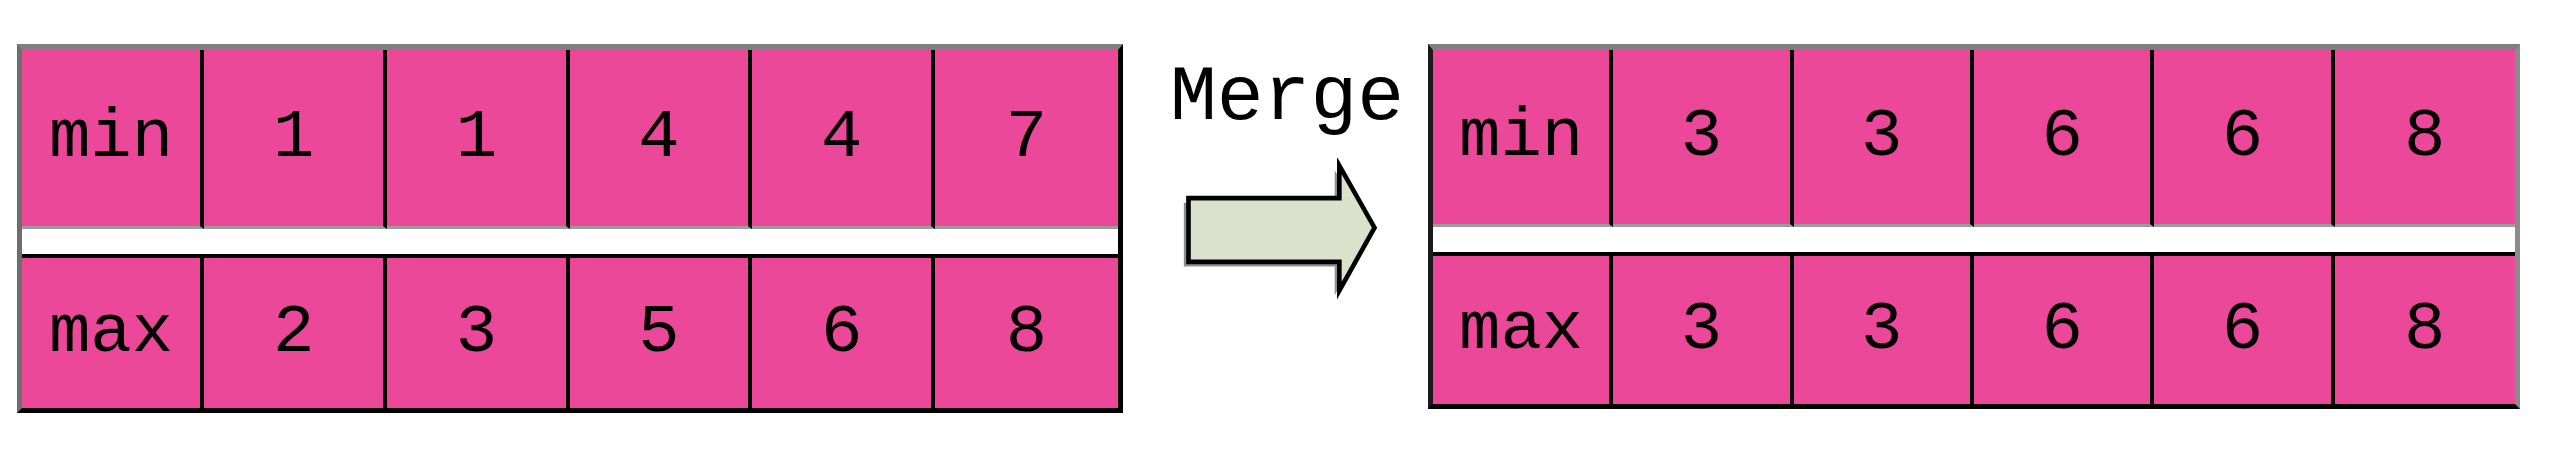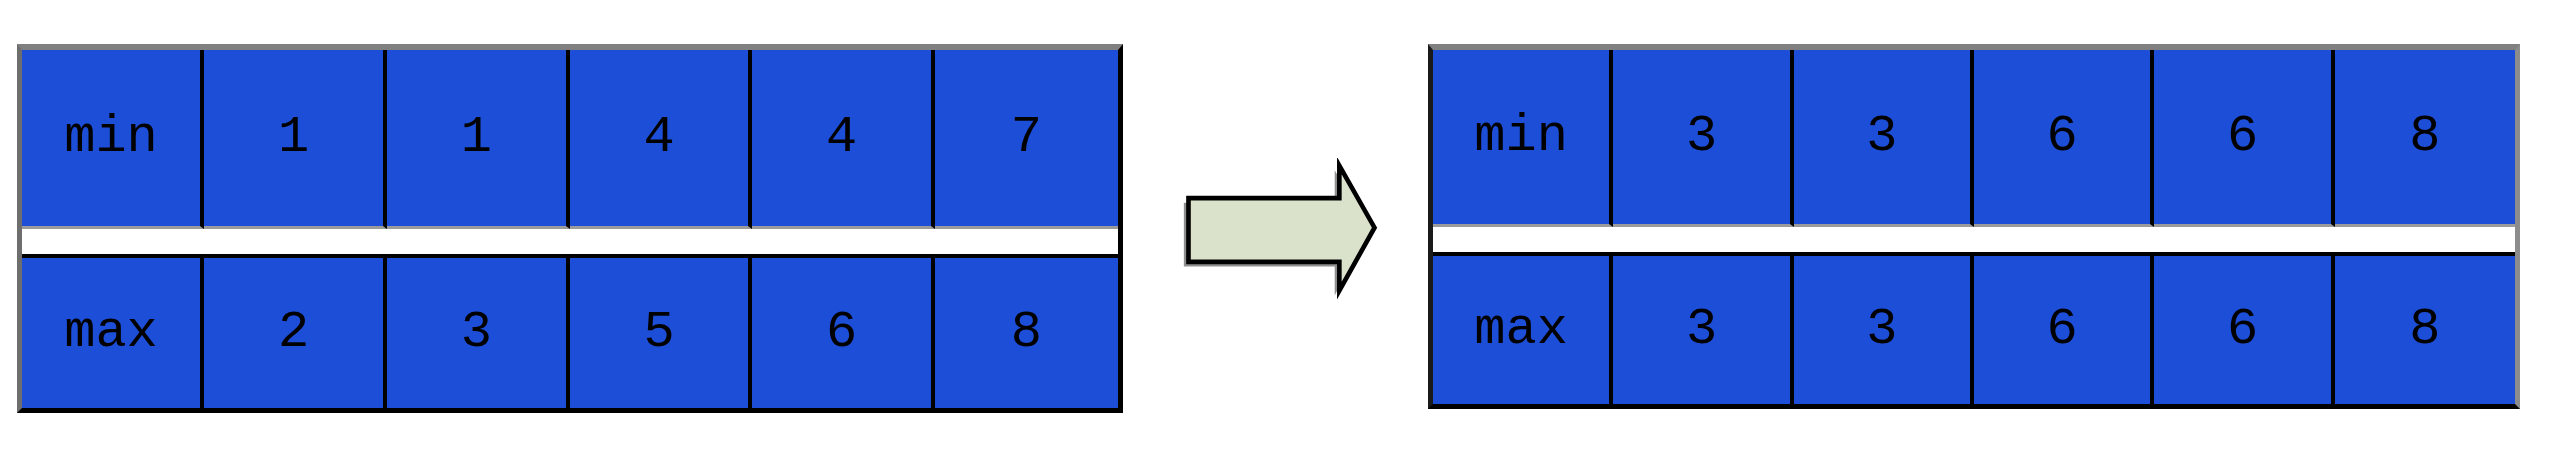--- a/index.html
+++ b/index.html
@@ -44,23 +44,23 @@
   .t-row {
     display: grid;
     grid-template-columns: repeat(6, 1fr);
   }
   .cell {
     box-sizing: border-box;
     display: flex;
     align-items: center;
     justify-content: center;
     border-right: 4.6px solid #000000;
-    font-size: 52px;
+    font-size: 69px;
     line-height: 1;
-    background: #1d4ed8;
+    background: #ec4899;
     text-align: right;
   }
   .cell:last-child { border-right: none; }
   .t-row-top .cell { border-bottom: 3.7px solid #9b9b9b; }
   .t-row-bottom .cell { border-top: 4.6px solid #000000; margin-top: 25px; }
 
   
   .merge-label {
     position: absolute;
     left: 1170px;
@@ -101,20 +101,21 @@
     <div class="t-row t-row-bottom">
       <div class="cell">max</div>
       <div class="cell">2</div>
       <div class="cell">3</div>
       <div class="cell">5</div>
       <div class="cell">6</div>
       <div class="cell">8</div>
     </div>
   </div>
 
+  <div class="merge-label">Merge</div>
   <svg class="merge-arrow" viewBox="0 0 215 155" xmlns="http://www.w3.org/2000/svg">
     <polygon points="2,48 165,48 165,13 203,80 165,148 165,117 2,117" fill="#8f8f8f"></polygon>
     <polygon class="arrow-main" points="7,43 170,43 170,8 208,75 170,143 170,112 7,112" fill="#dbe2cc"></polygon>
   </svg>
 
   <div class="tbl tbl-right">
     <div class="t-row t-row-top">
       <div class="cell">min</div>
       <div class="cell">3</div>
       <div class="cell">3</div>

